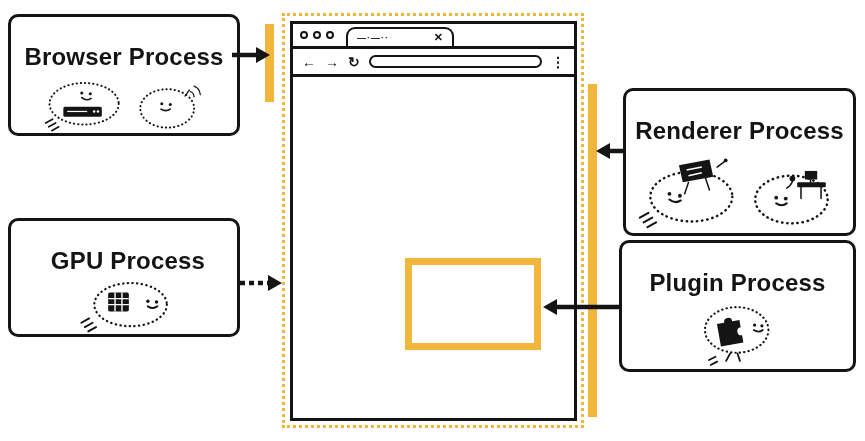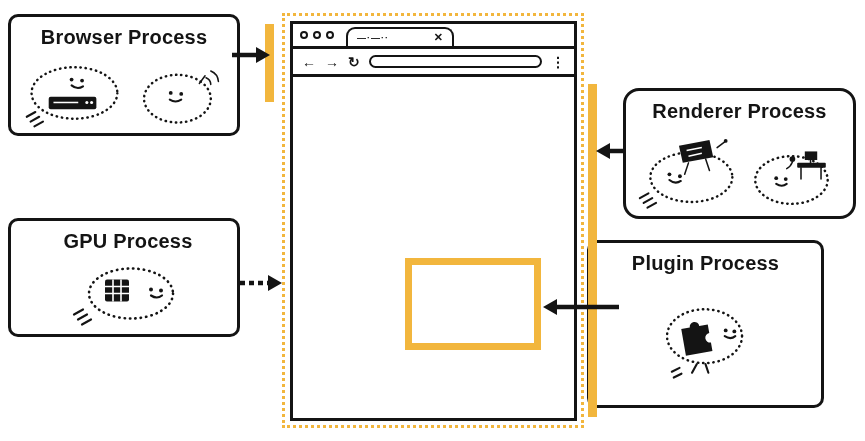--- a/index.html
+++ b/index.html
@@ -10,21 +10,21 @@
     color:var(--ink);
   }
   .canvas { position:relative; width:865px; height:441px; background:#fff; overflow:hidden; }
 
   
   .pbox {
     position:absolute; background:#fff;
     border:3px solid var(--ink); border-radius:10px;
     display:flex; flex-direction:column; align-items:center;
   }
-  .pbox h3 { margin:9px 0 0; font-size:20px; font-weight:700; letter-spacing:0.2px; }
+  .pbox h3 { margin:26px 0 0; font-size:24px; font-weight:700; letter-spacing:0.2px; }
   .pbox svg.doodle { flex:1; margin-top:2px; }
 
   
   .blob  { fill:none; stroke:var(--ink); stroke-width:2.6; stroke-linecap:round; stroke-dasharray:0.4 5; }
   .ink   { fill:var(--ink); stroke:none; }
   .stroke{ fill:none; stroke:var(--ink); stroke-width:2.2; stroke-linecap:round; }
   .thin  { stroke-width:1.6; }
   .wline { fill:none; stroke:#fff; stroke-width:1.6; }
 
   
@@ -93,21 +93,21 @@
       <ellipse class="blob" cx="78" cy="32" rx="42" ry="25"></ellipse>
       <rect class="ink" x="52" y="18" width="24" height="22" rx="2"></rect>
       <path class="wline" d="M60,18 v22 M68,18 v22 M52,25 h24 M52,32 h24"></path>
       <circle class="ink" cx="98" cy="28" r="2"></circle>
         <circle class="ink" cx="108" cy="29" r="2"></circle>
       <path class="stroke" d="M98,34 q6,4 11,0"></path>
       <path class="stroke" d="M30,48 l-9,5 M34,53 l-9,5 M38,58 l-9,5"></path>
     </svg>
   </div>
 
-  <div class="pbox" style="left:623px; top:88px; width:233px; height:131px;border-radius:16px;">
+  <div class="pbox" style="left:623px; top:88px; width:233px; height:148px;">
     <h3>Renderer Process</h3>
     <svg class="doodle" width="205" height="84" viewBox="0 0 215 84">
       <ellipse class="blob" cx="57" cy="49" rx="43" ry="26"></ellipse>
       <polygon class="ink" points="44,16 76,10 80,28 48,34"></polygon>
       <path class="wline" d="M52,21 l16,-3 M54,27 l14,-3"></path>
       <path class="stroke thin" d="M54,34 l-4,12 M72,30 l4,12"></path>
       <path class="stroke thin" d="M84,18 l8,-6"></path>
         <circle class="ink" cx="93" cy="11" r="2"></circle>
       <circle class="ink" cx="34" cy="46" r="2"></circle>
         <circle class="ink" cx="45" cy="48" r="2"></circle>
@@ -119,21 +119,21 @@
       <rect class="ink" x="176" y="22" width="13" height="9"></rect>
       <path class="stroke thin" d="M182,31 v3"></path>
       <circle class="ink" cx="163" cy="30" r="3"></circle>
       <path class="stroke thin" d="M163,33 q-2,5 -6,7"></path>
       <circle class="ink" cx="146" cy="50" r="2"></circle>
         <circle class="ink" cx="156" cy="51" r="2"></circle>
       <path class="stroke" d="M146,56 q6,4 11,0"></path>
     </svg>
   </div>
 
-  <div class="pbox" style="left:587px; top:240px; width:237px; height:168px;">
+  <div class="pbox" style="left:619px; top:240px; width:237px; height:132px;">
     <h3>Plugin Process</h3>
     <svg class="doodle" width="125" height="86" viewBox="0 0 130 86">
       <ellipse class="blob" cx="64" cy="38" rx="39" ry="28"></ellipse>
       <path class="ink" transform="rotate(-10 56 42)" d="M42,28 h9 a5,5 0 1 1 10,0 h9 v9 a5,5 0 1 0 0,10 v9 h-28 z"></path>
       <circle class="ink" cx="86" cy="32" r="2"></circle>
         <circle class="ink" cx="95" cy="33" r="2"></circle>
       <path class="stroke" d="M85,38 q6,4 11,0"></path>
       <path class="stroke" d="M56,67 l-5,9 M65,67 l3,9"></path>
       <path class="stroke" d="M38,71 l-8,4 M40,77 l-8,4"></path>
     </svg>

